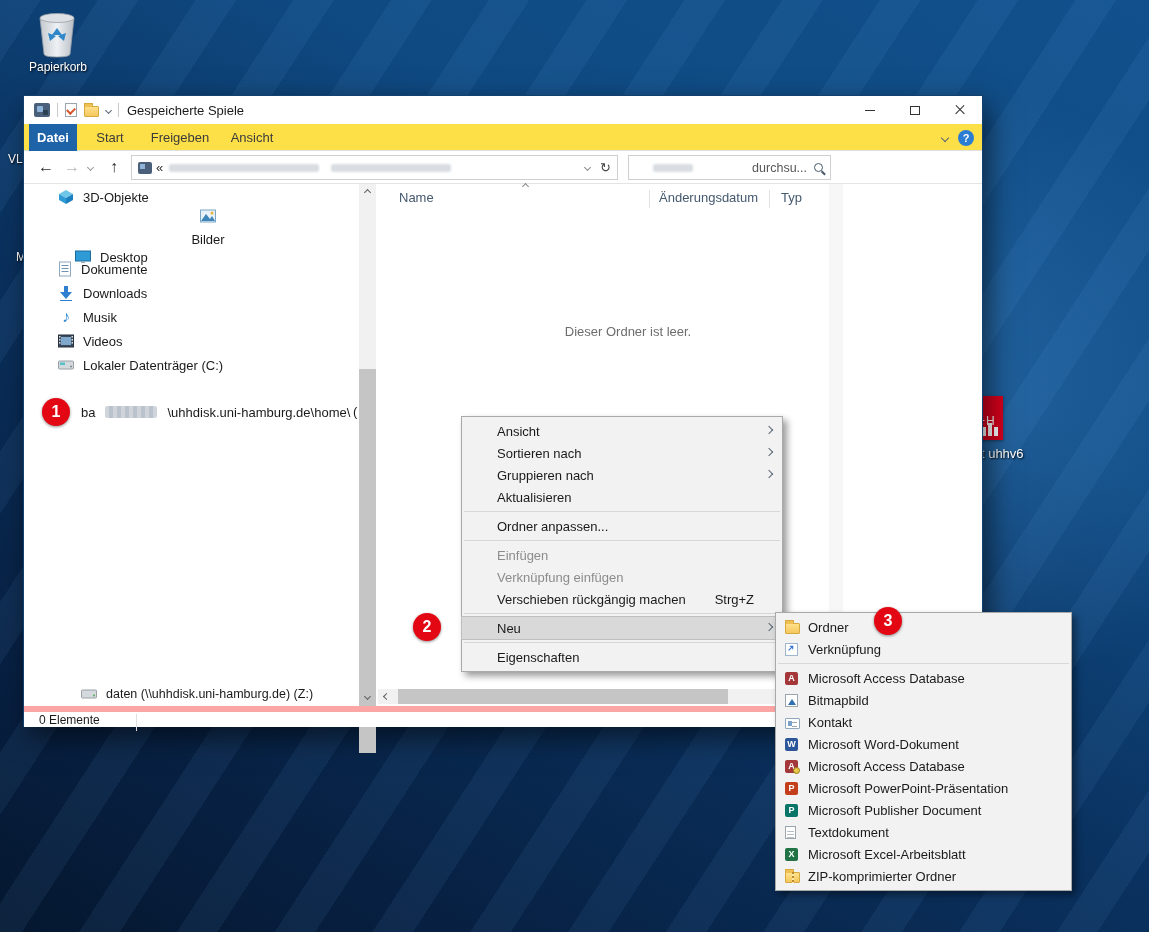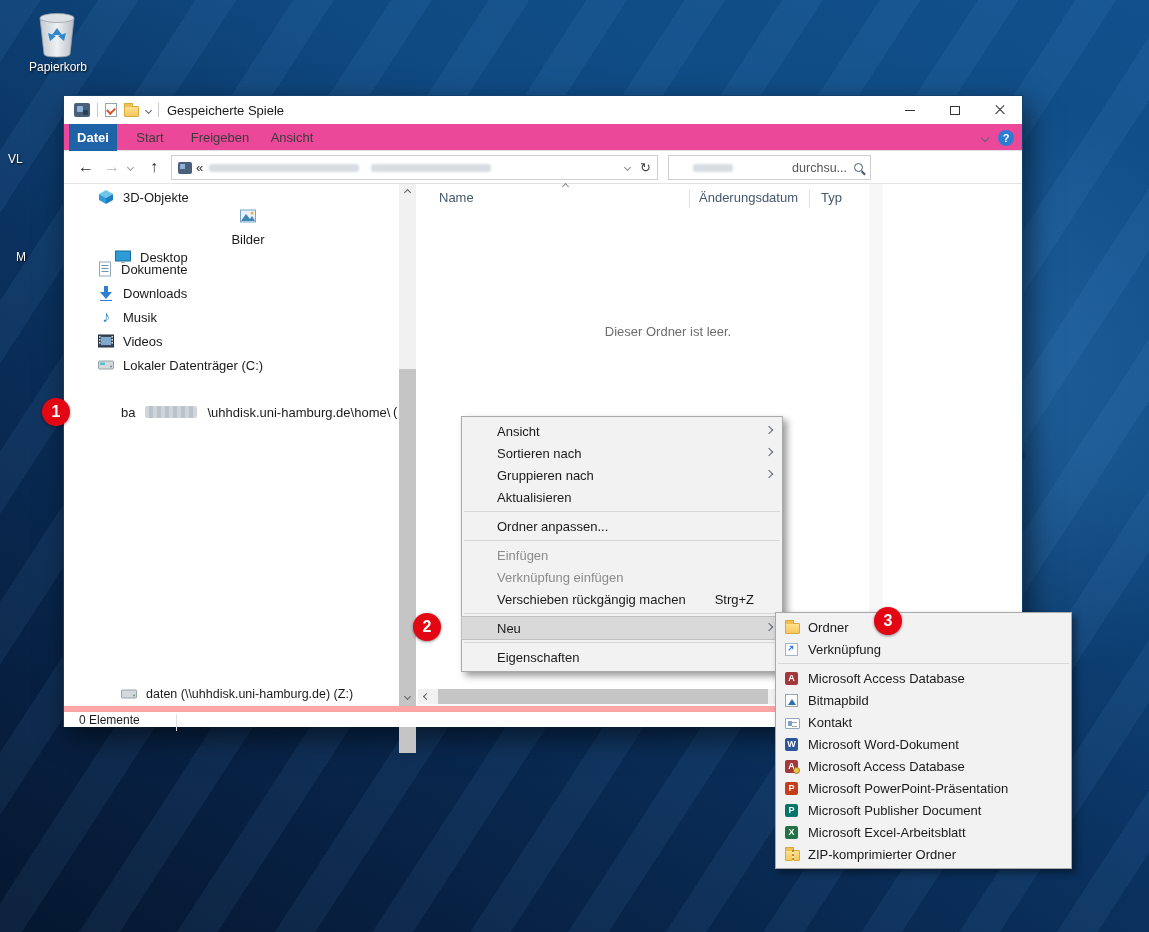--- a/index.html
+++ b/index.html
@@ -9,36 +9,36 @@
     position:relative; width:1149px; height:932px; overflow:hidden;
     background:
       radial-gradient(ellipse 620px 480px at 78% 42%, rgba(90,170,240,.28), transparent 65%),
       repeating-linear-gradient(123deg, rgba(120,190,255,.07) 0 34px, transparent 34px 82px),
       linear-gradient(210deg, #11508c 0%, #0f4a82 30%, #0a3260 55%, #071f40 85%, #05172f 100%);
   }
   .desk-label { position:absolute; color:#fff; font-size:12px;
     text-shadow:1px 1px 2px rgba(0,0,0,.9); text-align:center; }
   
   #win { position:absolute; left:23px; top:95px; width:960px; height:632px;
-    background:#fff; border:1px solid #12406f; box-shadow:6px 10px 26px rgba(0,0,0,.55);margin-left:40px; }
+    background:#fff; border:1px solid #12406f; box-shadow:6px 10px 26px rgba(0,0,0,.55); }
   .titlebar { position:absolute; left:0; top:0; width:100%; height:28px; background:#fff;
     display:flex; align-items:center; }
   .qat { display:flex; align-items:center; gap:7px; padding-left:10px; }
   .qat-sep { width:1px; height:14px; background:#c9c9c9; }
   .win-title { font-size:13px; color:#1a1a1a; margin-left:8px; }
   .caption-btns { position:absolute; right:0; top:0; display:flex; }
   .cap-btn { width:45px; height:28px; display:flex; align-items:center; justify-content:center; }
   .glyph-min { width:10px; height:1px; background:#333; }
   .glyph-max { width:10px; height:9px; border:1px solid #333; }
   .glyph-close { position:relative; width:12px; height:12px; }
   .glyph-close i { position:absolute; left:0; top:5px; width:12px; height:1.4px; background:#333; display:block; }
   .glyph-close i:first-child { transform:rotate(45deg); }
   .glyph-close i:last-child { transform:rotate(-45deg); }
   
-  .tabrow { position:absolute; left:0; top:28px; width:100%; height:27px; background:#ec4899;
+  .tabrow { position:absolute; left:0; top:28px; width:100%; height:27px; background:#fde047;
     border-bottom:1px solid #dfdfdf; font-size:13px; }
   .tab { position:absolute; top:0; height:27px; display:flex; align-items:center;
     justify-content:center; color:#3b3b3b; }
   .tab.file { left:5px; width:48px; color:#fff; font-weight:bold; }
   .ribbon-right { position:absolute; right:8px; top:6px; display:flex; align-items:center; gap:10px; }
   .helpdot { width:16px; height:16px; border-radius:50%; background:#2b7cd3; color:#fff;
     font-size:11px; font-weight:bold; display:flex; align-items:center; justify-content:center; }
   
   .chev { display:inline-block; width:6px; height:6px;
     border-right:1.6px solid #5a6572; border-bottom:1.6px solid #5a6572; }
@@ -426,20 +426,24 @@
     </div>
     <div class="menu-item">
       <span class="ic ic-off off-ppt">P</span>
       <span>Microsoft PowerPoint-Präsentation</span>
     </div>
     <div class="menu-item">
       <span class="ic ic-off off-pub">P</span>
       <span>Microsoft Publisher Document</span>
     </div>
     <div class="menu-item">
+      <span class="ic ic-txt"></span>
+      <span>Textdokument</span>
+    </div>
+    <div class="menu-item">
       <span class="ic ic-off off-excel">X</span>
       <span>Microsoft Excel-Arbeitsblatt</span>
     </div>
     <div class="menu-item">
       <span class="ic ic-folder ic-zip"></span>
       <span>ZIP-komprimierter Ordner</span>
     </div>
   </div>
 
   <div class="badge" style="left:42px; top:398px;">1</div>

